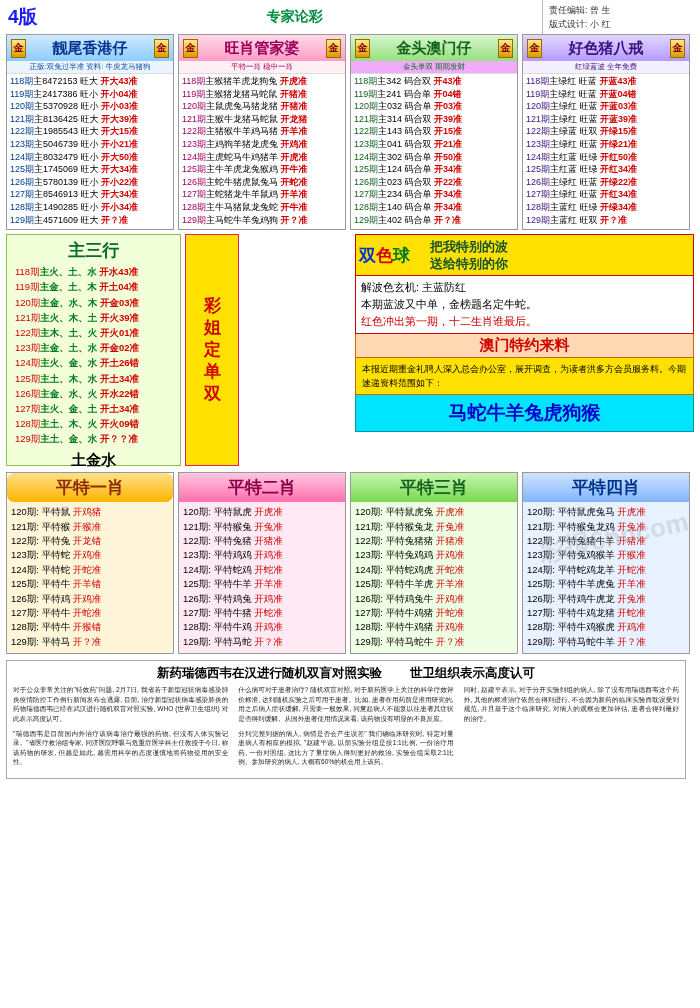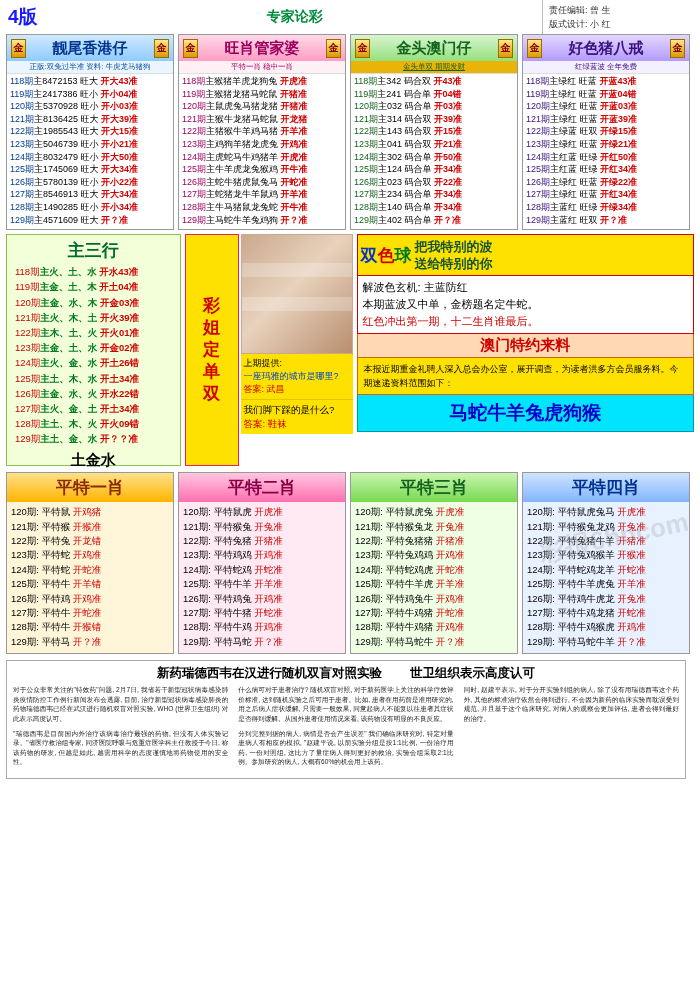--- a/index.html
+++ b/index.html
@@ -87,21 +87,21 @@
   }
   .c1 .hd { background:linear-gradient(180deg,#cfe9ff,#8fcbff); color:#00348f; }
   .c2 .hd { background:linear-gradient(180deg,#ffd9e8,#ff9dc4); color:#9b005d; }
   .c3 .hd { background:linear-gradient(180deg,#d8f5cf,#95e07c); color:#14631f; }
   .c4 .hd { background:linear-gradient(180deg,#e2d7ff,#b49bff); color:#3a117f; }
   .card .sub {
     font-size:7.5px; text-align:center; padding:1px 0; border-bottom:1px solid #ddd;
   }
   .c1 .sub { background:#eaf5ff; color:#0a4d9e; }
   .c2 .sub { background:#fff0f6; color:#a0005e; }
-  .c3 .sub { background:#eab308; color:#14631f;text-decoration:underline; }
+  .c3 .sub { background:#f0abfc; color:#14631f; }
   .c4 .sub { background:#f5f0ff; color:#3a117f; }
   .card .rows { padding:1px 3px 3px 3px; }
   .rowline { font-size:9px; line-height:12.6px; white-space:nowrap; }
   .rowline .per { color:#000; }
   .rowline .body { color:#000; }
   .rowline .res { color:#d00000; font-weight:bold; }
   .c1 .rowline .per { color:#003c8f; }
   .c2 .rowline .per { color:#a0005e; }
   .c3 .rowline .per { color:#14631f; }
   .c4 .rowline .per { color:#3a117f; }
@@ -134,35 +134,35 @@
     position:relative; overflow:hidden; border:1px solid #caa98e;
   }
   .photo .band { position:absolute; left:0; right:0; height:14px; background:rgba(255,255,255,.25); }
   .photo .b1 { top:28px; } .photo .b2 { top:62px; }
   .riddle { background:#ffe100; padding:3px; font-size:9px; line-height:13px; color:#000; }
   .riddle .q { color:#0044cc; }
   .riddle .a { color:#d00000; }
   .riddle2 { background:#ffe100; padding:3px; font-size:9.5px; line-height:14px; color:#000; border-top:1px solid #e0c800;}
   .riddle2 .a { color:#d00000; }
 
-  .sscq { border:1px solid #cc0000; background:#ffe100; padding:3px; display:flex; align-items:center; gap:3px; }
+  .sscq { border:1px solid #cc0000; background:#ffe100; padding:3px; display:flex; align-items:center; gap:20px; }
   .sscq .lbl { font-size:17px; font-weight:bold; white-space:nowrap; }
   .sscq .lbl .s1 { color:#0033cc; } .sscq .lbl .s2 { color:#d00000; } .sscq .lbl .s3 { color:#007a1f; }
   .sscq .sl { font-size:13px; font-weight:bold; color:#14532d; line-height:17px; }
   .jiemi { background:#ffffff; border:1px solid #cc0000; border-top:none; padding:3px 5px; font-size:11px; line-height:17px; }
   .jiemi .l1 { color:#000; } .jiemi .l2 { color:#000; } .jiemi .l3 { color:#d00000; }
   .amt { background:#ffd9b3; border:1px solid #cc6600; border-top:none; text-align:center; font-size:15px; font-weight:bold; color:#d00000; padding:2px 0; }
   .amt-body { background:#ffe100; border:1px solid #cc6600; border-top:none; font-size:9px; line-height:14px; padding:4px 6px; color:#000; }
   .zodiac { background:#00e5ff; border:1px solid #0099aa; border-top:none; text-align:center; font-size:19px; font-weight:bold; color:#0000cc; padding:5px 0; }
 
   
   .pt-wrap { display:flex; gap:4px; padding:6px 6px 0 6px; }
   .pt { width:168px; border:1px solid #999; }
   .pt .hd { text-align:center; font-size:17px; font-weight:bold; padding:3px 0; }
-  .pt1 .hd { background:linear-gradient(180deg,#ffe08a,#ffb400); color:#8a2b00; }
+  .pt1 .hd { background:linear-gradient(180deg,#ffe08a,#ffb400); color:#8a2b00;border-radius:7px; }
   .pt2 .hd { background:linear-gradient(180deg,#ffc7e0,#ff6fb0); color:#8a0047; }
   .pt3 .hd { background:linear-gradient(180deg,#c9f5b0,#78d94f); color:#14631f; }
   .pt4 .hd { background:linear-gradient(180deg,#cfe3ff,#82b5ff); color:#00348f; }
   .pt .bd { padding:3px 4px 4px 4px; }
   .pt1 .bd { background:#fff6d9; } .pt2 .bd { background:#ffeaf4; }
   .pt3 .bd { background:#eeffe4; } .pt4 .bd { background:#e8f1ff; }
   .pt .ln { font-size:9.5px; line-height:14.4px; white-space:nowrap; }
   .pt .ln .p { color:#000; } .pt .ln .v { color:#000; } .pt .ln .k { color:#d00000; }
 
   
@@ -309,35 +309,20 @@
 
     <div class="col-b">
       <div class="colb-inner">
         <div class="caijie">
           <span>彩</span>
           <span>姐</span>
           <span>定</span>
           <span>单</span>
           <span>双</span>
         </div>
-        <div style="width:112px;">
-          <div class="photo">
-            <div class="band b1"></div>
-            <div class="band b2"></div>
-          </div>
-          <div class="riddle">
-            <div>上期提供:</div>
-            <div class="q">一座玛雅的城市是哪里?</div>
-            <div class="a">答案: 武昌</div>
-          </div>
-          <div class="riddle2">
-            <div>我们脚下踩的是什么?</div>
-            <div class="a">答案: 鞋袜</div>
-          </div>
-        </div>
       </div>
     </div>
 
     <div class="col-c">
       <div class="sscq">
         <div class="lbl">
           <span class="s1">双</span><span class="s2">色</span><span class="s3">球</span>
         </div>
         <div>
           <div class="sl">把我特别的波</div>

